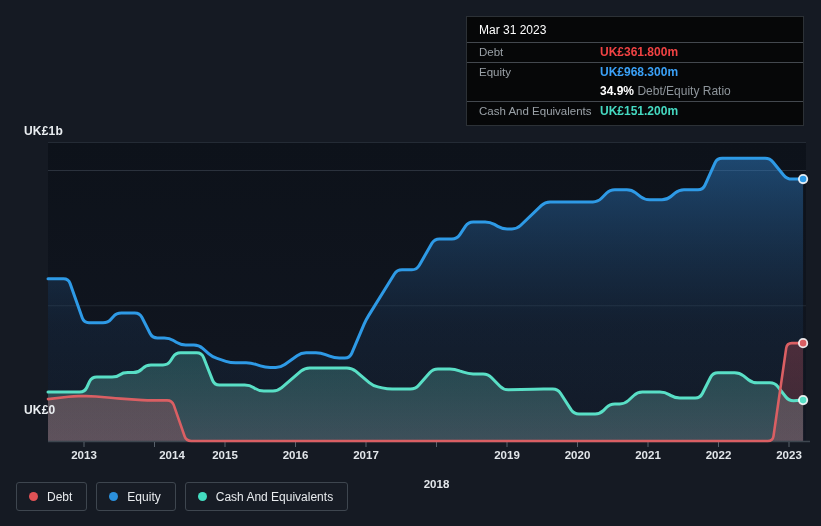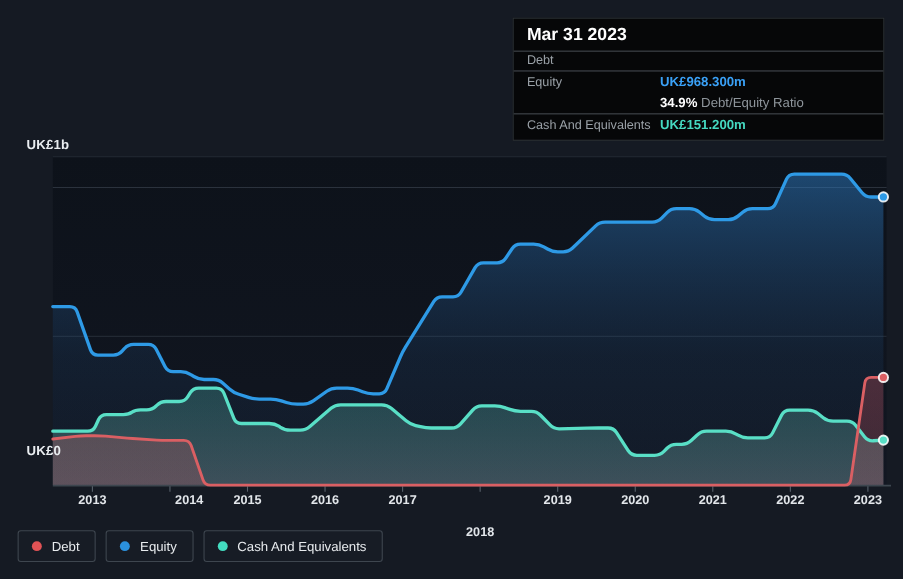--- a/index.html
+++ b/index.html
@@ -12,21 +12,21 @@
   
   .y-label{position:absolute;left:24px;color:#e9edf0;font-size:12px;font-weight:700;letter-spacing:.2px;}
   .y-top{top:124px;}
   .y-zero{top:403px;}
   #x-axis-labels{position:absolute;left:0;top:449px;width:821px;height:16px;}
   .x-tick-label{position:absolute;width:44px;text-align:center;color:#e2e6ea;font-size:11.5px;font-weight:bold;}
 
   
   .tooltip{position:absolute;left:466px;top:16px;width:338px;background:#060708;
            border:1px solid #2c3136;box-sizing:border-box;z-index:5;}
-  .tt-title{padding:6px 12px 5px;font-size:16px;font-weight:700;color:#ffffff;}
+  .tt-title{padding:6px 12px 5px;font-size:12px;font-weight:400;color:#ffffff;}
   .tt-row{display:grid;grid-template-columns:121px auto;align-items:baseline;
           padding:2px 12px 3px;font-size:12px;}
   .tt-sep{border-top:1px solid #43484e;}
   .tt-label{color:#9aa1a7;font-size:11.5px;}
   .tt-value{font-weight:700;}
   .tt-ratio-pct{color:#ffffff;font-weight:700;}
   .tt-ratio-label{color:#8e959b;font-weight:400;}
   .tt-row-cash{padding-bottom:7px;}
 
   
@@ -102,20 +102,21 @@
       <span class="x-tick-label" style="left: 555.5px;">2020</span>
       <span class="x-tick-label" style="left: 626px;">2021</span>
       <span class="x-tick-label" style="left: 696.5px;">2022</span>
       <span class="x-tick-label" style="left: 767px;">2023</span>
     </div>
 
   <div class="tooltip">
     <div class="tt-title">Mar 31 2023</div>
     <div class="tt-row tt-sep">
       <span class="tt-label">Debt</span>
+      <span class="tt-value" id="tt-debt-value" style="color: rgb(241, 67, 67);">UK£361.800m</span>
     </div>
     <div class="tt-row tt-sep">
       <span class="tt-label">Equity</span>
       <span class="tt-value" id="tt-equity-value" style="color: rgb(58, 161, 247);">UK£968.300m</span>
     </div>
     <div class="tt-row">
       <span class="tt-label"></span>
       <span>
         <span class="tt-ratio-pct">34.9%</span>
         <span class="tt-ratio-label">Debt/Equity Ratio</span>

